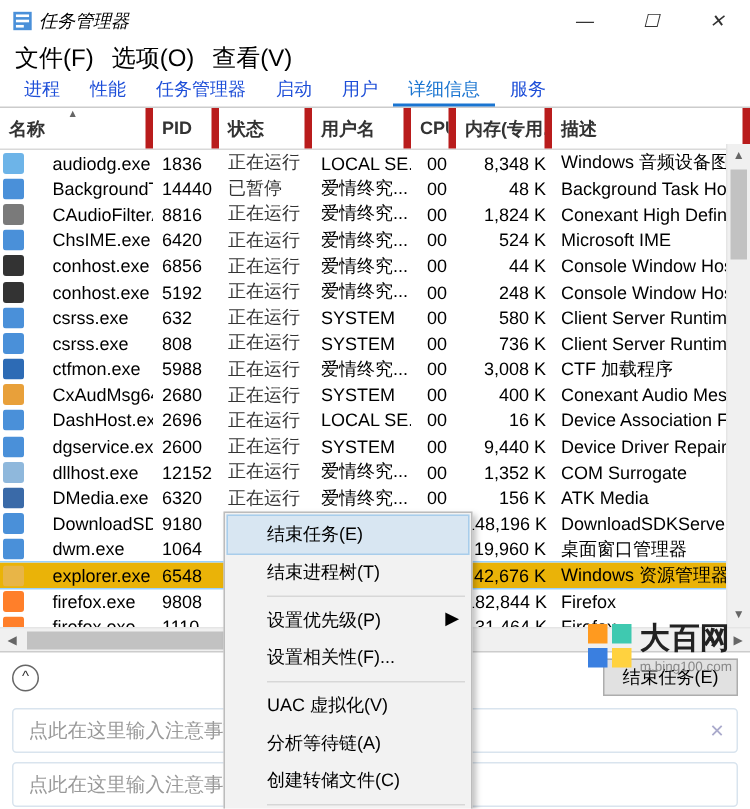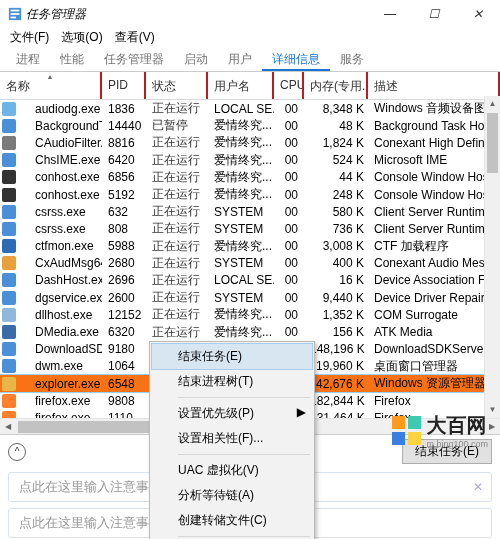--- a/index.html
+++ b/index.html
@@ -1,39 +1,39 @@
 <!DOCTYPE html>
 <html><head>
 <meta charset="utf-8">
 <style>
 * { margin: 0; padding: 0; box-sizing: border-box; font-family: "Microsoft YaHei", "Segoe UI", sans-serif; }
 body { width: 500px; height: 539px; overflow: hidden; background: #fff; position: relative; font-size: 12px; color: #000; }
 .window { width: 500px; height: 539px; }
 .titlebar { height: 28px; display: flex; align-items: center; padding-left: 8px; font-size: 12px; color: #000; font-style: italic; }
 .titlebar-spacer { flex: 1; }
 .tb-btn { width: 44px; height: 28px; display: flex; align-items: center; justify-content: center; color: #333; }
-.menubar { height: 20px; display: flex; gap: 4px; padding-left: 6px; font-size: 12px; }
+.menubar { height: 20px; display: flex; gap: 4px; padding-left: 6px; font-size: 16px; }
 .menubar div { padding: 1px 4px; }
 .tabs { display: flex; border-bottom: 1px solid #ccc; padding-left: 6px; height: 24px; font-size: 12px; }
-.tab { padding: 3px 10px 2px 10px; margin-right: 0px; color: #737373; }
+.tab { padding: 3px 10px 2px 10px; margin-right: 0px; color: #1d4ed8; }
 .tab.active { border-bottom: 2px solid #1a75d1; color: #1a75d1; }
 .table-wrap { height: 346px; overflow: hidden; position: relative; }
 .thead { display: flex; border-bottom: 1px solid #d9d9d9; font-size: 12px; color: #333; }
-.th { padding: 6px 4px 4px 6px; border-right: 2px solid #b91c1c; white-space: nowrap; overflow: hidden; position: relative; }
+.th { padding: 6px 4px 4px 6px; border-right: 5px solid #b91c1c; white-space: nowrap; overflow: hidden; position: relative; font-weight: bold; }
 .th .arrow-up { position: absolute; left: 50%; top: 1px; transform: translateX(-50%); font-size: 7px; color: #666;}
 .c-name { width: 102px; }
 .c-pid { width: 44px; }
 .c-status { width: 62px; }
 .c-user { width: 66px; }
 .c-cpu { width: 30px; text-align: right; padding-right: 4px;}
 .c-mem { width: 64px; text-align: right; padding-right: 4px;}
 .c-desc { flex: 1; }
 .tbody { font-size: 12px; }
 .row { display: flex; height: 17.2px; align-items: center; }
-.row.sel { background: #f97316; outline: 1px solid #99d1ff; }
+.row.sel { background: #eab308; outline: 1px solid #99d1ff; }
 .td { padding: 0 4px 0 6px; white-space: nowrap; overflow: hidden; }
 .td.c-name { display: flex; align-items: center; gap: 19px; padding-left: 2px; }
 .td.c-cpu { text-align: right; padding-right: 6px;}
 .td.c-mem { text-align: right; padding-right: 4px; }
 .td.c-status { color: #333; }
 .proc-icon { width: 14px; height: 14px; display: inline-block; flex-shrink: 0; }
 .bottom-bar { border-top: 1px solid #ccc; padding: 6px 8px; display: flex; align-items: center; justify-content: space-between; height: 34px; }
 .less-btn { display: flex; align-items: center; gap: 4px; color: #333; font-size: 12px;}
 .end-btn { padding: 3px 12px; border: 1px solid #adadad; background: #e1e1e1; font-size: 12px; }
 .circle-up { width: 18px; height: 18px; border: 1px solid #666; border-radius: 50%; display: flex; align-items: center; justify-content: center; font-size: 10px;}

